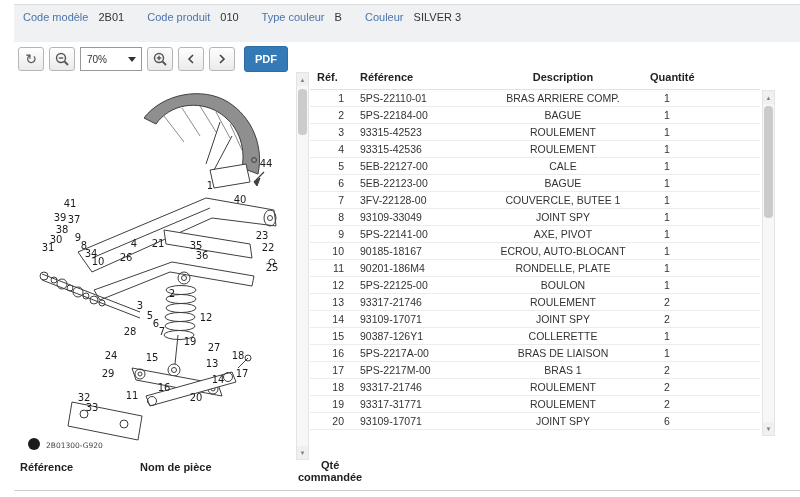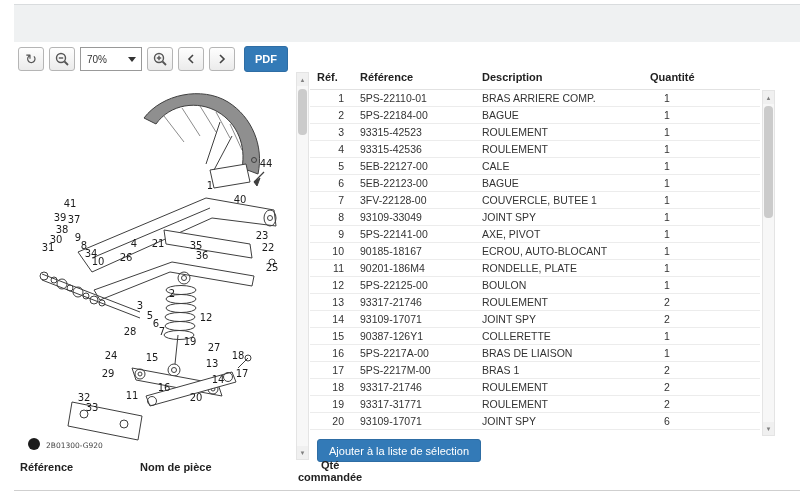--- a/index.html
+++ b/index.html
@@ -45,21 +45,21 @@
 
   
   .parts-panel { position:absolute; left:310px; top:66px; width:468px; }
   .parts-table { width:450px; border-collapse:collapse; table-layout:fixed; }
   .parts-table th { font-size:11px; font-weight:bold; color:#222; text-align:left;
     padding:5px 4px 6px 4px; border-bottom:1px solid #e2e2e2; }
   .parts-table td { font-size:10.5px; color:#333; padding:2px 4px; border-bottom:1px solid #ececec;
     height:17px; white-space:nowrap; overflow:hidden; }
   th.col-ref, td.col-ref { width:46px; }
   th.col-part, td.col-part { width:122px; }
-  th.col-desc, td.col-desc { width:170px; }
+  th.col-desc, td.col-desc { width:170px;text-align:center; }
   th.col-qty, td.col-qty { width:112px; }
   td.col-ref { text-align:right; padding-right:12px; }
   th.col-ref { padding-left:7px; }
   td.col-qty { padding-left:16px; }
   th.col-qty { padding-left:2px; }
   tr[data-name="table-row"] { cursor:pointer; }
   .table-scrollbar { right:3px; top:24px; height:346px; }
   .add-btn { margin:9px 0 0 7px; height:23px; padding:0 11px; background:#337ab7; border:1px solid #2e6da4;
     color:#fff; font-size:11px; border-radius:3px; cursor:pointer; }
 
@@ -69,20 +69,30 @@
   .bb-name { position:absolute; left:126px; top:2px; }
   .bb-qty { position:absolute; left:284px; top:0; text-align:center; line-height:12px; }
   .bottom-divider { position:absolute; left:14px; top:490px; width:786px; border-top:1px solid #cfcfcf; }
 </style>
 </head>
 <body>
 
 <div class="app" data-name="parts-catalog-app">
 
   <div class="model-header" data-name="model-info-header">
+    <div class="hdr-row" data-name="model-info-row2">
+      <span class="hdr-label" data-name="model-code-label">Code modèle</span>
+      <span class="hdr-value" data-name="model-code-value">2B01</span>
+      <span class="hdr-label" data-name="product-code-label">Code produit</span>
+      <span class="hdr-value" data-name="product-code-value">010</span>
+      <span class="hdr-label" data-name="color-type-label">Type couleur</span>
+      <span class="hdr-value" data-name="color-type-value">B</span>
+      <span class="hdr-label" data-name="color-label">Couleur</span>
+      <span class="hdr-value" data-name="color-value">SILVER 3</span>
+    </div>
   </div>
 
   <div class="toolbar" data-name="toolbar">
     <button class="tb-btn" data-name="refresh-button">
       <span data-name="refresh-icon">↻</span>
     </button>
     <button class="tb-btn" data-name="zoom-out-button">
       <svg data-name="zoom-out-icon" width="15" height="15" viewBox="0 0 15 15">
         <circle cx="6" cy="6" r="4.5" stroke="#555" fill="none" stroke-width="1.4"></circle>
         <line x1="9.5" y1="9.5" x2="13" y2="13" stroke="#555" stroke-width="1.8"></line>
@@ -360,21 +370,20 @@
             <td class="col-desc" data-name="cell-desc">JOINT SPY</td>
             <td class="col-qty" data-name="cell-qty">6</td>
           </tr>
         </tbody>
     </table>
     <div class="scrollbar table-scrollbar" data-name="table-scrollbar">
       <div class="sb-arrow sb-up" data-name="scroll-up-arrow-icon">▲</div>
       <div class="sb-thumb" style="top:15px; height:112px;" data-name="table-scrollbar-thumb"></div>
       <div class="sb-arrow sb-down" data-name="scroll-down-arrow-icon">▼</div>
     </div>
-    <button class="add-btn" data-name="add-to-selection-button">Ajouter à la liste de sélection</button>
   </div>
 
   <div class="bottom-bar" data-name="order-list-header">
     <span class="bb-ref" data-name="order-ref-label">Référence</span>
     <span class="bb-name" data-name="order-part-name-label">Nom de pièce</span>
     <span class="bb-qty" data-name="order-qty-label">
       <div data-name="order-qty-label-line1">Qté</div>
       <div data-name="order-qty-label-line2">commandée</div>
     </span>
   </div>

